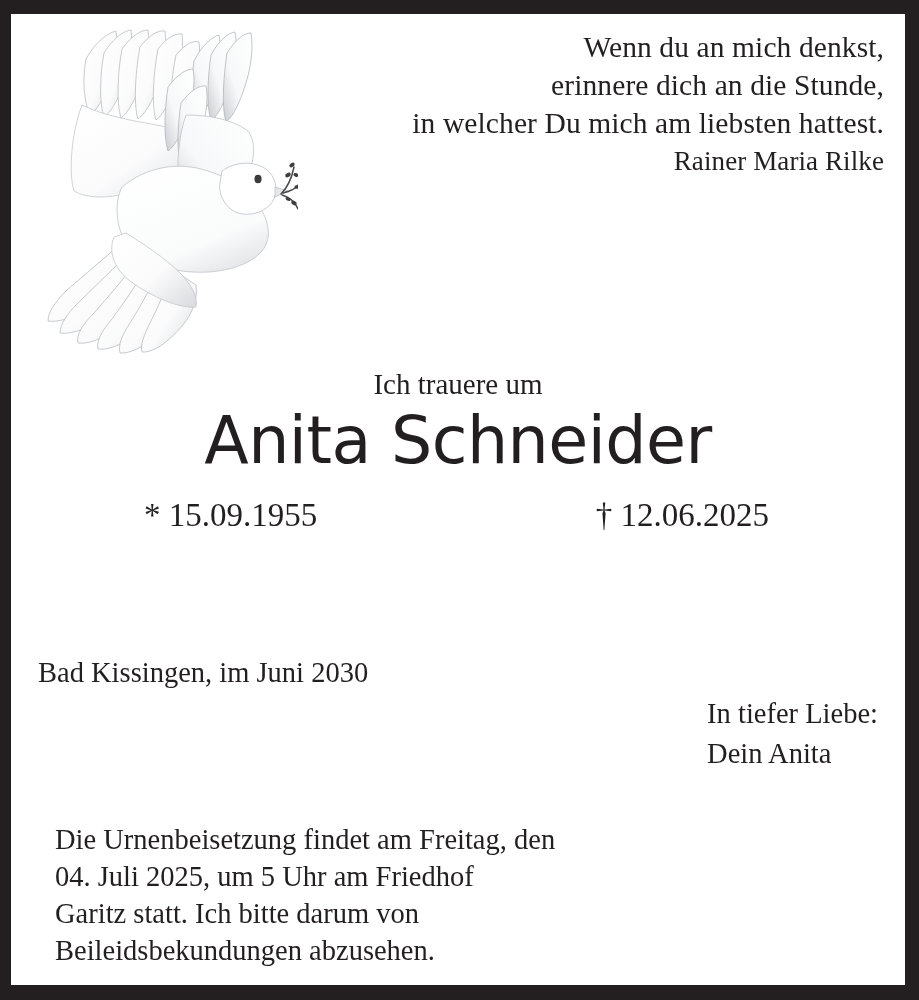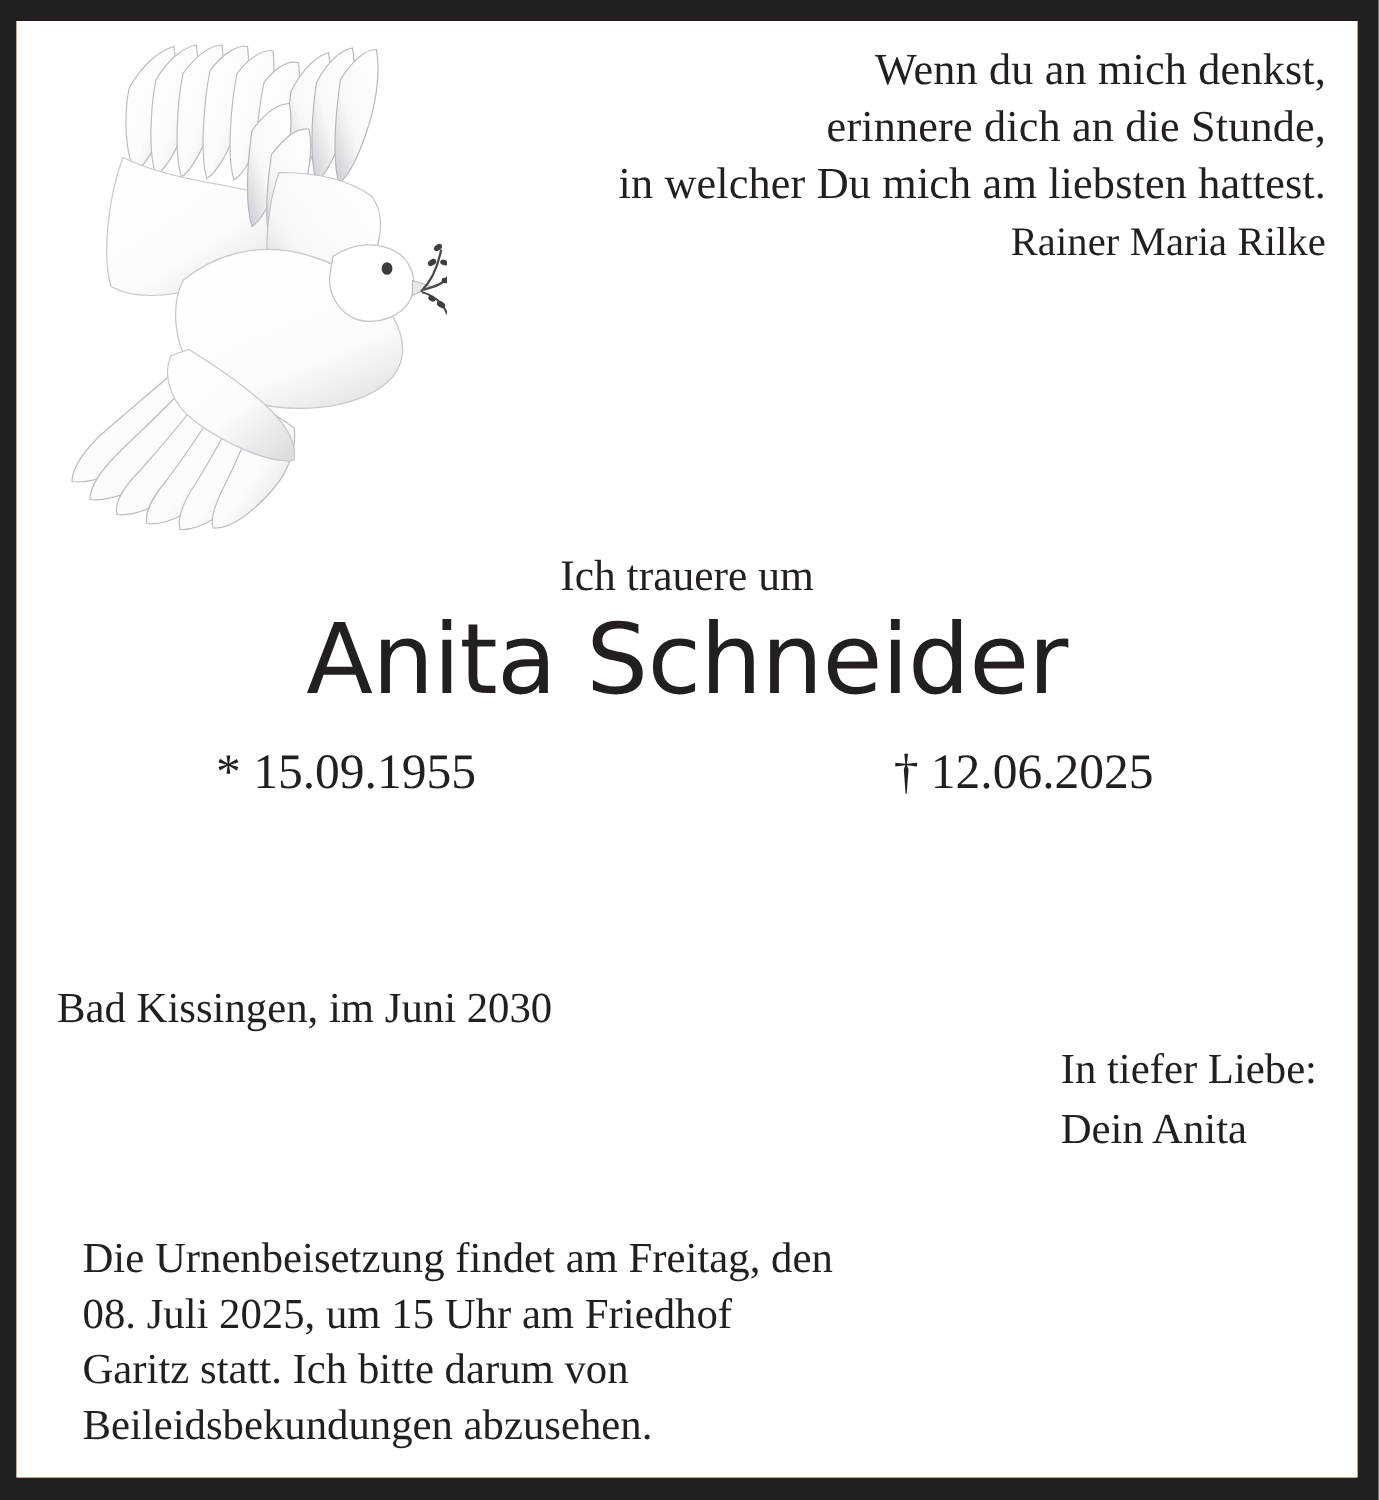--- a/index.html
+++ b/index.html
@@ -235,19 +235,19 @@
 
     <div class="place-line">Bad Kissingen, im Juni 2030</div>
 
     <div class="signature-block">
       <div class="signature-line">In tiefer Liebe:</div>
       <div class="signature-line">Dein Anita</div>
     </div>
 
     <div class="closing-block">
       <div class="closing-line">Die Urnenbeisetzung findet am Freitag, den</div>
-      <div class="closing-line">08. Juli 2025, um 15 Uhr am Friedhof</div>
+      <div class="closing-line">04. Juli 2025, um 5 Uhr am Friedhof</div>
       <div class="closing-line">Garitz statt. Ich bitte darum von</div>
       <div class="closing-line">Beileidsbekundungen abzusehen.</div>
     </div>
 
   </div>
 </div>
 
 </body></html>

